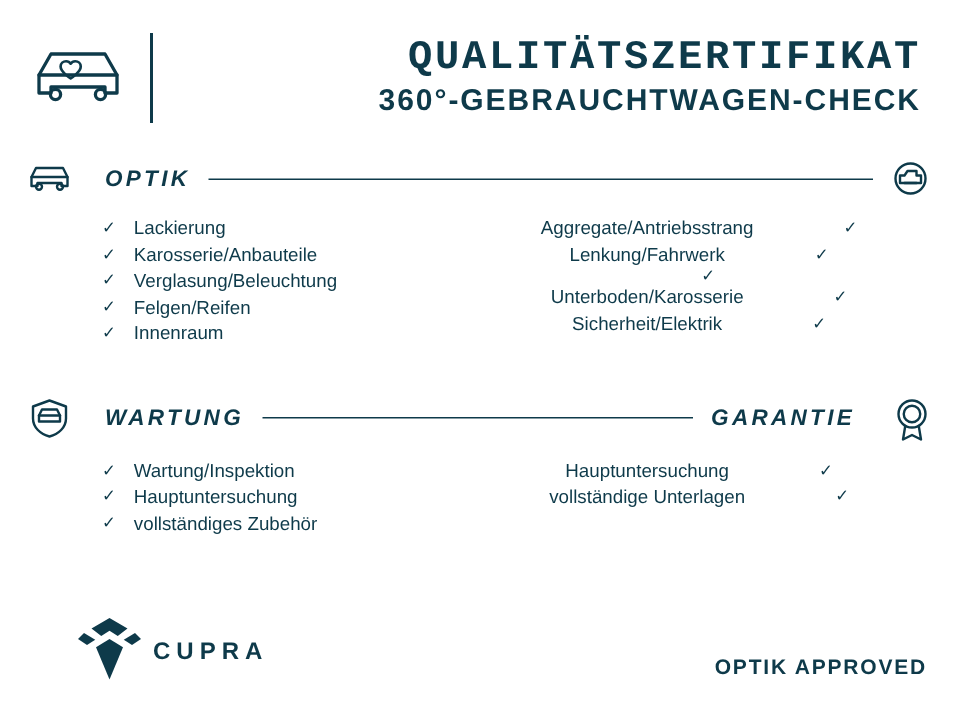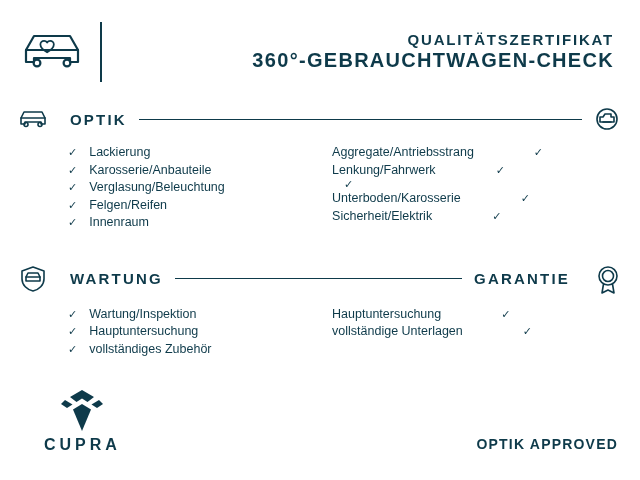--- a/index.html
+++ b/index.html
@@ -42,25 +42,26 @@
     background: #0e3a4a;
     margin: 0 26px 0 10px;
     flex: 0 0 2px;
   }
   .header-titles {
     flex: 1 1 auto;
     text-align: right;
     padding-right: 8px;
   }
   .title-1 {
-    font-size: 15px;
+    font-size: 27px;
     font-weight: bold;
     letter-spacing: 1.8px;
     line-height: 1.15;
     white-space: nowrap;
+    font-family: Liberation Mono, monospace;
   }
   .title-2 {
     font-size: 20px;
     font-weight: bold;
     letter-spacing: 1.3px;
     line-height: 1.25;
     white-space: nowrap;
   }
 
   
@@ -77,20 +78,21 @@
   }
   .band-icon.right {
     justify-content: flex-end;
   }
   .band-title {
     font-size: 15px;
     font-weight: bold;
     letter-spacing: 2.2px;
     white-space: nowrap;
     padding: 0 12px;
+    font-style: italic;
   }
   .band-rule {
     flex: 1 1 auto;
     height: 1px;
     background: #0e3a4a;
   }
 
   
   .columns {
     display: flex;
@@ -112,21 +114,21 @@
     font-size: 12.5px;
     line-height: 17.5px;
     white-space: nowrap;
     display: flex;
     align-items: center;
   }
   .col.left li {
     justify-content: flex-start;
   }
   .col.right li {
-    justify-content: flex-start;
+    justify-content: center;
     padding-right: 22px;
     gap: 48px;
   }
   .check {
     color: #0e3a4a;
     font-size: 11px;
     line-height: 1;
     display: inline-block;
   }
   .col.left .check { margin-right: 12px; }
@@ -139,21 +141,21 @@
     position: absolute;
     left: 18px;
     right: 18px;
     bottom: 26px;
     display: flex;
     align-items: flex-end;
     justify-content: space-between;
   }
   .brand {
     display: flex;
-    flex-direction: column;
+    flex-direction: row;
     align-items: center;
     padding-left: 26px;
   }
   .brand-word {
     font-size: 16px;
     font-weight: bold;
     letter-spacing: 4px;
     margin-top: 4px;
   }
   .footer-tag {

